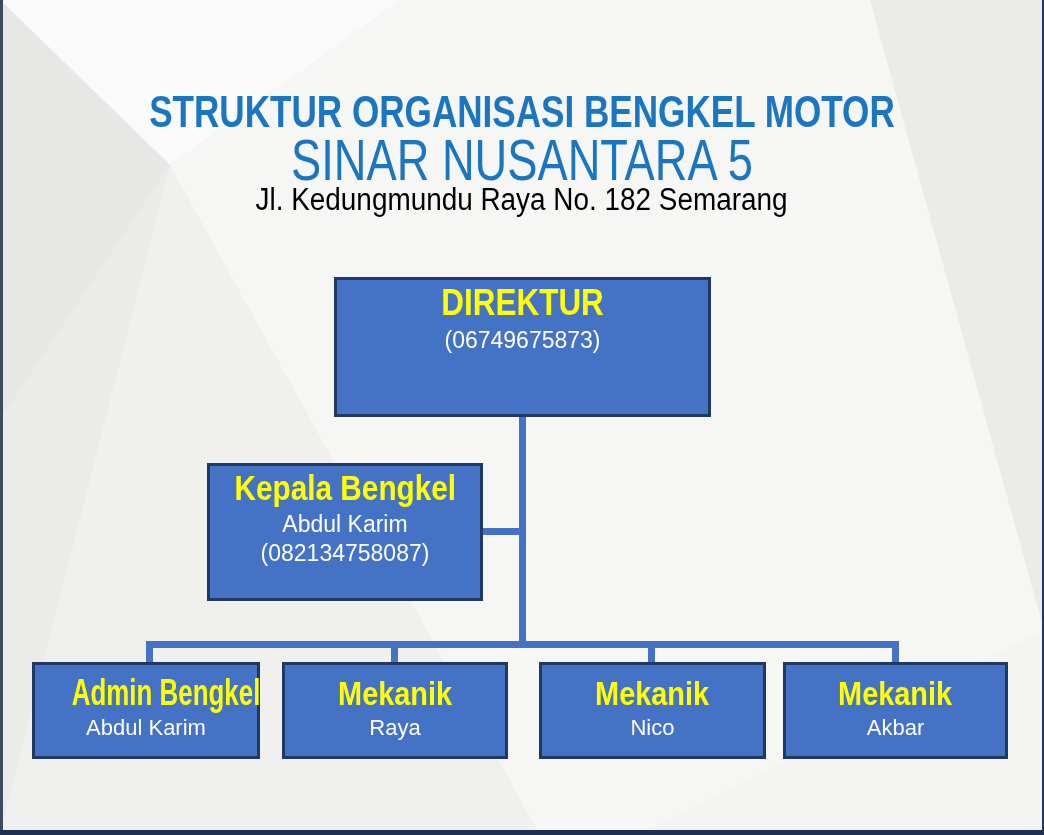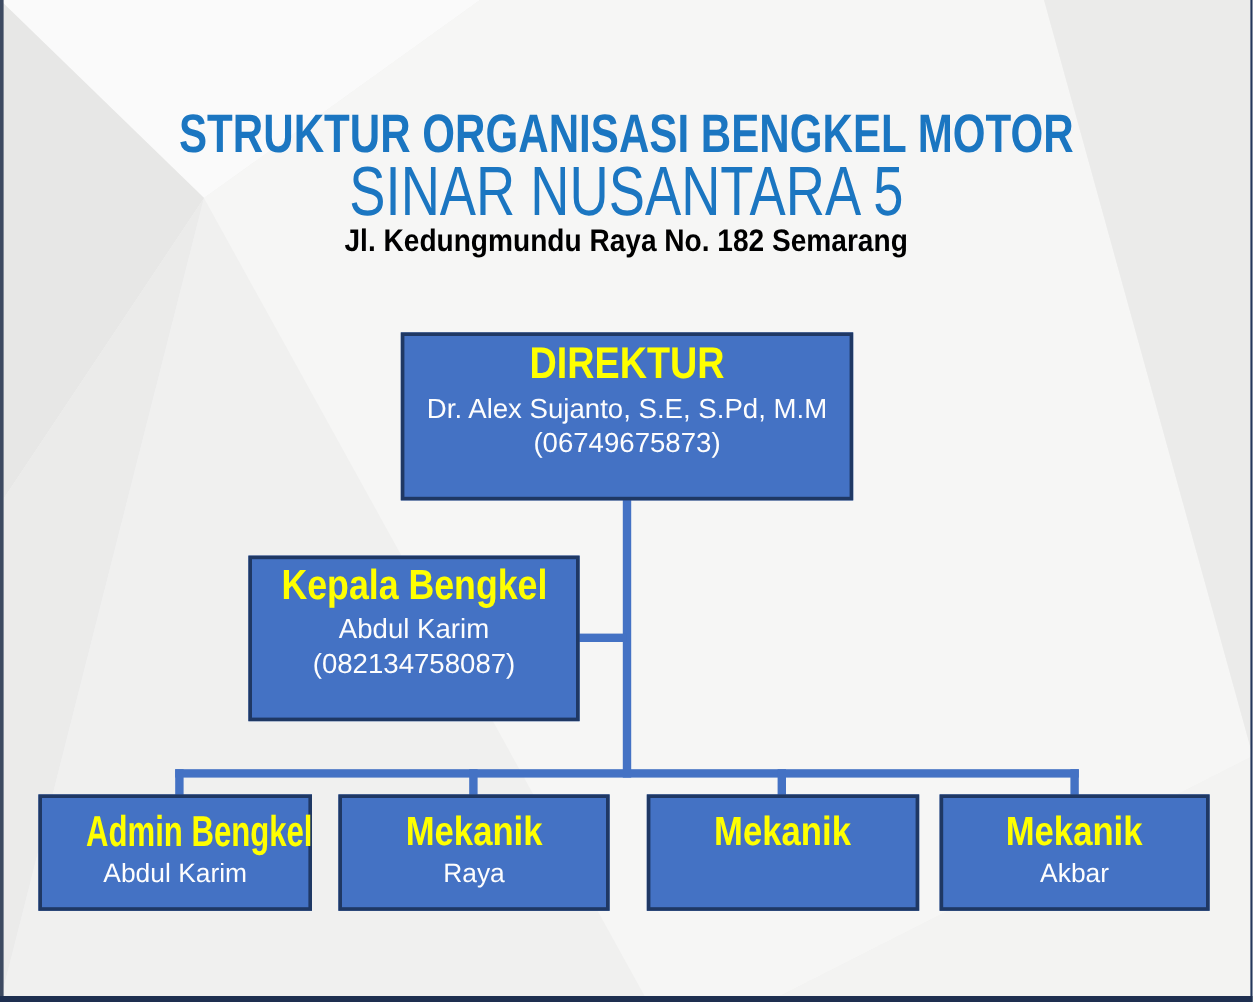--- a/index.html
+++ b/index.html
@@ -13,21 +13,21 @@
   }
   .bg { position:absolute; left:0; top:0; width:100%; height:100%; }
   .edge { position:absolute; }
   .edge-left   { left:0; top:0; width:3px; height:835px; background:#3d4a61; }
   .edge-right  { right:0; top:0; width:2px; height:835px; background:#24375c; }
   .edge-bottom { left:0; bottom:0; width:1044px; height:5px; background:#1e2f50; }
 
   .titleline { position:absolute; left:0; width:1044px; text-align:center; white-space:nowrap; }
   .t1 { top:88px;  font-size:45px; line-height:48px; font-weight:bold; }
   .t2 { top:136px; font-size:58px; line-height:48px; font-weight:normal; }
-  .sub{ top:180px; font-size:26px; line-height:40px; font-weight:bold; color:#000; }
+  .sub{ top:180px; font-size:31px; line-height:40px; font-weight:normal; color:#000; }
   .cond { display:inline-block; white-space:nowrap; transform-origin:50% 50%; }
   .sx78 { transform:scaleX(0.78); }
   .sx90 { transform:scaleX(0.90); }
   .sx85 { transform:scaleX(0.85); }
   .sx72 { transform:scaleX(0.72); }
   .blue-title { color:#1b76c1; }
 
   .box {
     position:absolute;
     background:#4472c4;
@@ -98,21 +98,20 @@
   <div class="conn c-hline"></div>
   <div class="conn c-d1"></div>
   <div class="conn c-d2"></div>
   <div class="conn c-d3"></div>
   <div class="conn c-d4"></div>
 
   <div class="box b-direktur">
     <div class="role">
       <span class="cond sx85">DIREKTUR</span>
     </div>
-    <div class="name">Dr. Alex Sujanto, S.E, S.Pd, M.M</div>
     <div class="phone">(06749675873)</div>
   </div>
 
   <div class="box b-kepala">
     <div class="role">
       <span class="cond sx85">Kepala Bengkel</span>
     </div>
     <div class="name">Abdul Karim</div>
     <div class="phone">(082134758087)</div>
   </div>
@@ -128,20 +127,21 @@
     <div class="role">
       <span class="cond sx85">Mekanik</span>
     </div>
     <div class="name">Raya</div>
   </div>
 
   <div class="box b-staff b-s3">
     <div class="role">
       <span class="cond sx85">Mekanik</span>
     </div>
+    <div class="name">Nico</div>
   </div>
 
   <div class="box b-staff b-s4">
     <div class="role">
       <span class="cond sx85">Mekanik</span>
     </div>
     <div class="name">Akbar</div>
   </div>
 
 </div>

